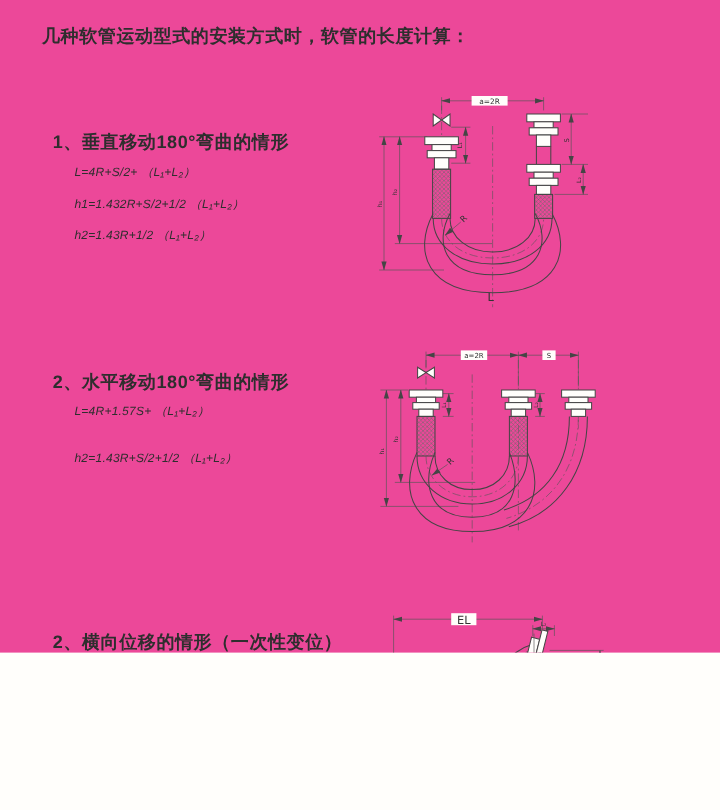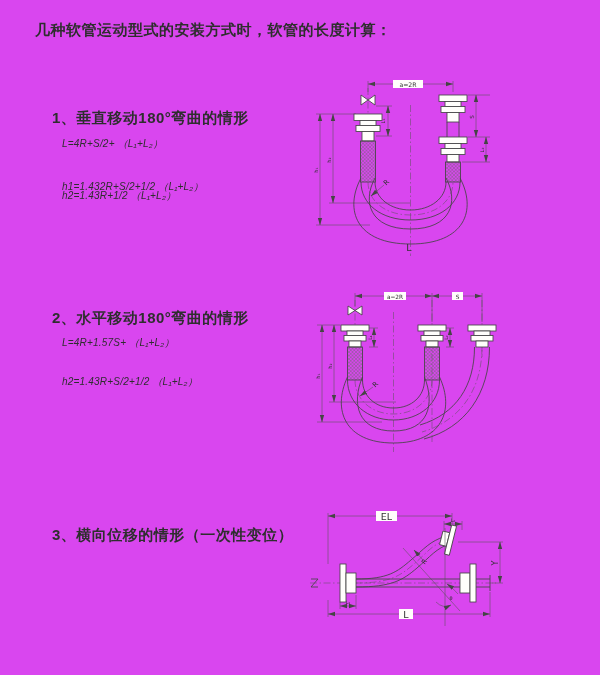--- a/index.html
+++ b/index.html
@@ -1,19 +1,19 @@
 <!DOCTYPE html>
 <html><head>
 <meta charset="utf-8">
 <style>
   html,body{margin:0;padding:0;background:#fffefb;}
-  .page{position:relative;width:600px;height:675px;background:#d946ef;
+  .page{position:relative;width:600px;height:544px;background:#ec4899;
         font-family:"Liberation Sans","DejaVu Sans",sans-serif;color:#2e2e2e;overflow:hidden;}
   .title{position:absolute;left:35px;top:21px;font-size:15px;font-weight:700;letter-spacing:.5px;}
-  .heading{position:absolute;left:52px;font-size:15px;font-weight:700;letter-spacing:.5px;}
+  .heading{position:absolute;left:44px;font-size:15px;font-weight:700;letter-spacing:.5px;}
   .formula{position:absolute;left:62px;font-size:10px;font-weight:400;letter-spacing:.2px;font-style:italic;}
   svg.diag{position:absolute;overflow:visible;}
   .dim{stroke:#555;stroke-width:.55;fill:none;}
   .draw{stroke:#454545;stroke-width:.85;fill:none;}
   .fit{stroke:#454545;stroke-width:.85;fill:#fffefb;}
   .braid{stroke:#454545;stroke-width:.85;fill:url(#braidpat);}
   .cl{stroke:#555;stroke-width:.5;fill:none;stroke-dasharray:7 2.5 1.5 2.5;}
   text.lbl{fill:#333;font-family:"DejaVu Sans",sans-serif;}
   .bg{fill:#fffefb;stroke:none;}
 </style>
@@ -30,28 +30,28 @@
       <pattern id="braidpat" width="3.5" height="3.5" patternUnits="userSpaceOnUse">
         <path d="M0,3.5 L3.5,0 M0,0 L3.5,3.5" stroke="#6a6a6a" stroke-width="0.45"></path>
       </pattern>
     </defs>
   </svg>
 
   <div class="title">几种软管运动型式的安装方式时，软管的长度计算：</div>
 
   <div class="heading" style="top:109px">1、垂直移动180°弯曲的情形</div>
   <div class="formula" style="top:137px">L=4R+S/2+ （L₁+L₂）</div>
-  <div class="formula" style="top:180px">h1=1.432R+S/2+1/2 （L₁+L₂）</div>
+  <div class="formula" style="top:163px">h1=1.432R+S/2+1/2 （L₁+L₂）</div>
   <div class="formula" style="top:189px">h2=1.43R+1/2 （L₁+L₂）</div>
 
   <div class="heading" style="top:309px">2、水平移动180°弯曲的情形</div>
   <div class="formula" style="top:336px">L=4R+1.57S+ （L₁+L₂）</div>
   <div class="formula" style="top:375px">h2=1.43R+S/2+1/2 （L₁+L₂）</div>
 
-  <div class="heading" style="top:526px">3、横向位移的情形（一次性变位）</div>
+  <div class="heading" style="top:526px">2、横向位移的情形（一次性变位）</div>
 
   <svg class="diag" style="left:300px;top:70px" width="300" height="190" viewBox="0 0 300 190">
     <g>
       <line class="cl" x1="110.5" y1="35" x2="110.5" y2="186"></line>
       <line class="cl" x1="68" y1="18" x2="68" y2="44"></line>
     </g>
     <g>
       <line class="dim" x1="68" y1="11" x2="68" y2="22"></line>
       <line class="dim" x1="153" y1="11" x2="153" y2="22"></line>
       <line class="dim" x1="68" y1="14" x2="153" y2="14" marker-start="url(#arw)" marker-end="url(#arw)"></line>

